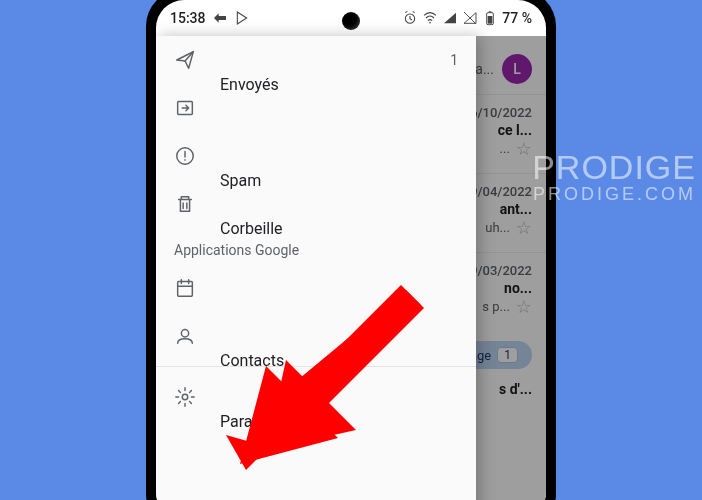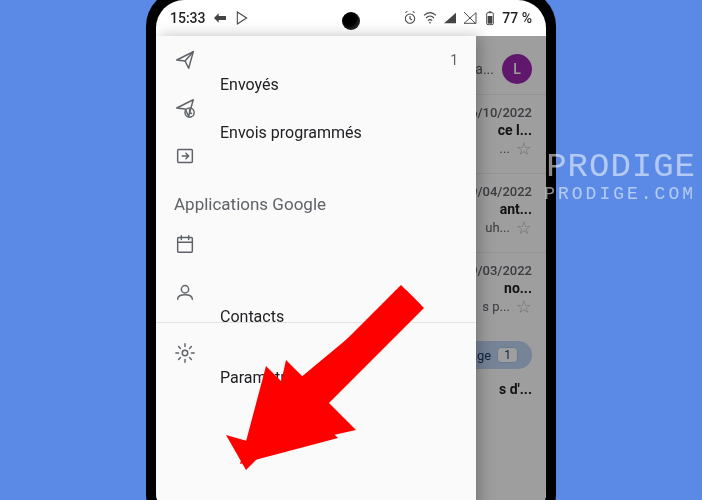--- a/index.html
+++ b/index.html
@@ -128,41 +128,41 @@
     padding: 0 18px;
     gap: 24px;
     color: #202124;
     font-size: 16px;
     cursor: pointer;
   }
   .drawer .item .label { flex: 1; margin-top: 48px; }
   .drawer .item .count { font-size: 14px; color:#5f6368; }
   .drawer .section {
     padding: 14px 34px 6px 18px;
-    font-size: 17px;
+    font-size: 14px;
     color: #5f6368;
   }
   .drawer .divider {
     height: 1px;
     background: #e3e3e3;
     margin: 6px 0;
   }
   .icon-slot {
     width: 22px; height: 22px; display:flex; align-items:center; justify-content:center;
     color:#5f6368;
   }
   .icon-slot svg { width: 22px; height: 22px; stroke:#5f6368; fill:none; stroke-width:1.6; stroke-linecap:round; stroke-linejoin:round; }
   .watermark {
     position:absolute;
     right: 6px;
     top: 150px;
     z-index: 40;
     text-align:right;
     color: rgba(255,255,255,0.55);
-    font-family: Liberation Mono, monospace;
+    font-family: Liberation Sans, sans-serif;
     letter-spacing:1px;
     pointer-events:none;
   }
   .watermark .wm1 { font-size: 34px; line-height: 1; }
   .watermark .wm2 { font-size: 18px; letter-spacing:3px; }
   .arrow {
     position:absolute;
     left: 206px;
     top: 270px;
     z-index: 50;
@@ -171,21 +171,21 @@
 </style>
 </head>
 <body>
 
 <div class="phone">
   <div class="screen">
     <div class="camera"></div>
 
     <div class="statusbar">
       <div class="left">
-        <span>15:33</span>
+        <span>15:38</span>
         <span class="sb-icon">
           <svg viewBox="0 0 24 24">
               <path d="M3 12 L10 5 L10 9 L21 9 L21 15 L10 15 L10 19 Z" fill="#444" stroke="none"></path>
             </svg>
         </span>
         <span class="sb-icon">
           <svg viewBox="0 0 24 24">
               <path d="M5 3 L19 12 L5 21 Z" fill="none" stroke="#444" stroke-width="1.6"></path>
             </svg>
         </span>
@@ -277,34 +277,41 @@
               <path d="M3 12 L21 3 L16 21 L12 13 L3 12 Z"></path>
               <path d="M12 13 L21 3"></path>
             </svg>
         </span>
         <span class="label">Envoyés</span>
         <span class="count">1</span>
       </div>
       <div class="item">
         <span class="icon-slot">
           <svg viewBox="0 0 24 24">
-              <path d="M3 12 L21 3 L16 21 L12 13 L3 12 Z"></path>
-              <circle cx="17" cy="17" r="5"></circle>
-              <path d="M17 14 L17 17 L19 18"></path>
-            </svg>
-        </span>
-        <span class="label">Envois programmés</span>
-      </div>
-      <div class="item">
-        <span class="icon-slot">
-          <svg viewBox="0 0 24 24">
               <rect x="4" y="5" width="16" height="14" rx="1"></rect>
               <path d="M9 12 L15 12 M13 9 L16 12 L13 15"></path>
             </svg>
         </span>
+      </div>
+      <div class="item">
+        <span class="icon-slot">
+          <svg viewBox="0 0 24 24">
+              <circle cx="12" cy="12" r="9"></circle>
+              <path d="M12 7 L12 13 M12 16 L12 16.5"></path>
+            </svg>
+        </span>
+        <span class="label">Spam</span>
+      </div>
+      <div class="item">
+        <span class="icon-slot">
+          <svg viewBox="0 0 24 24">
+              <path d="M5 7 L19 7 M8 7 L8 4 L16 4 L16 7 M7 7 L7 20 L17 20 L17 7 M10 11 L10 17 M14 11 L14 17"></path>
+            </svg>
+        </span>
+        <span class="label">Corbeille</span>
       </div>
 
       <div class="section">Applications Google</div>
 
       <div class="item">
         <span class="icon-slot">
           <svg viewBox="0 0 24 24">
               <rect x="4" y="5" width="16" height="16" rx="1"></rect>
               <path d="M4 10 L20 10 M8 3 L8 7 M16 3 L16 7"></path>
             </svg>

